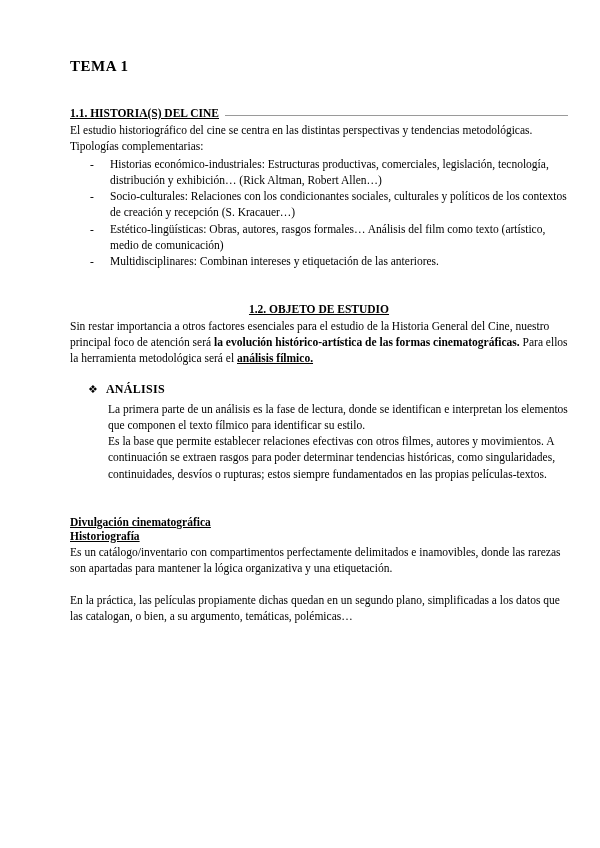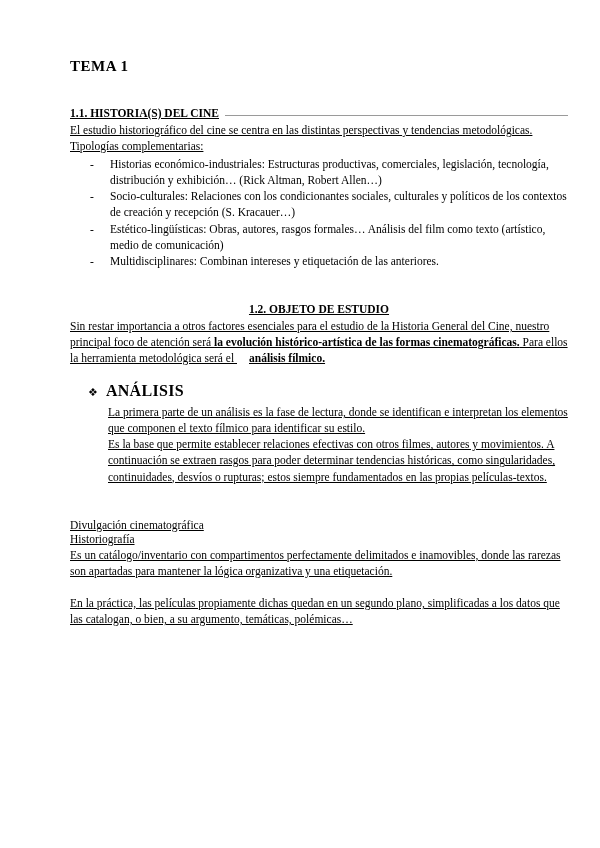--- a/index.html
+++ b/index.html
@@ -18,43 +18,43 @@
   .doc-title {
     font-size: 15px; font-weight: bold;
     margin: 0 0 32px 0; letter-spacing: 0.5px;
   }
   .heading-row { display: flex; align-items: flex-end; margin: 0 0 3px 0; justify-content: center; }
   .heading {
     font-size: 11.5px; font-weight: bold;
     text-decoration: underline; white-space: nowrap;
   }
   .rule { flex: 1; border-bottom: 1px solid #9a9a9a; margin: 0 0 3px 6px; }
-  p, .body-text { font-size: 11.5px; line-height: 1.40; margin: 0; text-decoration: underline; }
+  p, .body-text { font-size: 11.5px; line-height: 1.40; margin: 0; }
   .section { margin-top: 0; }
   .gap-lg { margin-top: 34px; }
   .gap-md { margin-top: 16px; }
   .dash-list { margin-top: 2px; }
   .dash-item {
     display: flex; font-size: 11.5px; line-height: 1.40;
     padding-left: 20px;
   }
   .dash { flex: 0 0 20px; }
   .dash-text { flex: 1; }
   .analysis-head {
     display: flex; align-items: baseline;
     margin: 16px 0 4px 18px;
   }
   .diamond { font-size: 11px; margin-right: 8px; }
-  .analysis-label { font-size: 16px; font-weight: bold; letter-spacing: 0.3px; }
+  .analysis-label { font-size: 12px; font-weight: bold; letter-spacing: 0.3px; }
   .analysis-body { margin-left: 38px; }
   .bold { font-weight: bold; }
-  .bu { font-weight: bold; text-decoration: underline; margin-left: 12px; }
+  .bu { font-weight: bold; text-decoration: underline; }
   .subhead {
     font-size: 11.5px; text-decoration: underline;
-    margin: 0 0 2px 0; font-weight: normal;
+    margin: 0 0 2px 0; font-weight: bold;
   }
 </style>
 </head>
 <body>
 
 <div class="page">
 
   <h1 class="doc-title">TEMA 1</h1>
 
   <div class="section">

